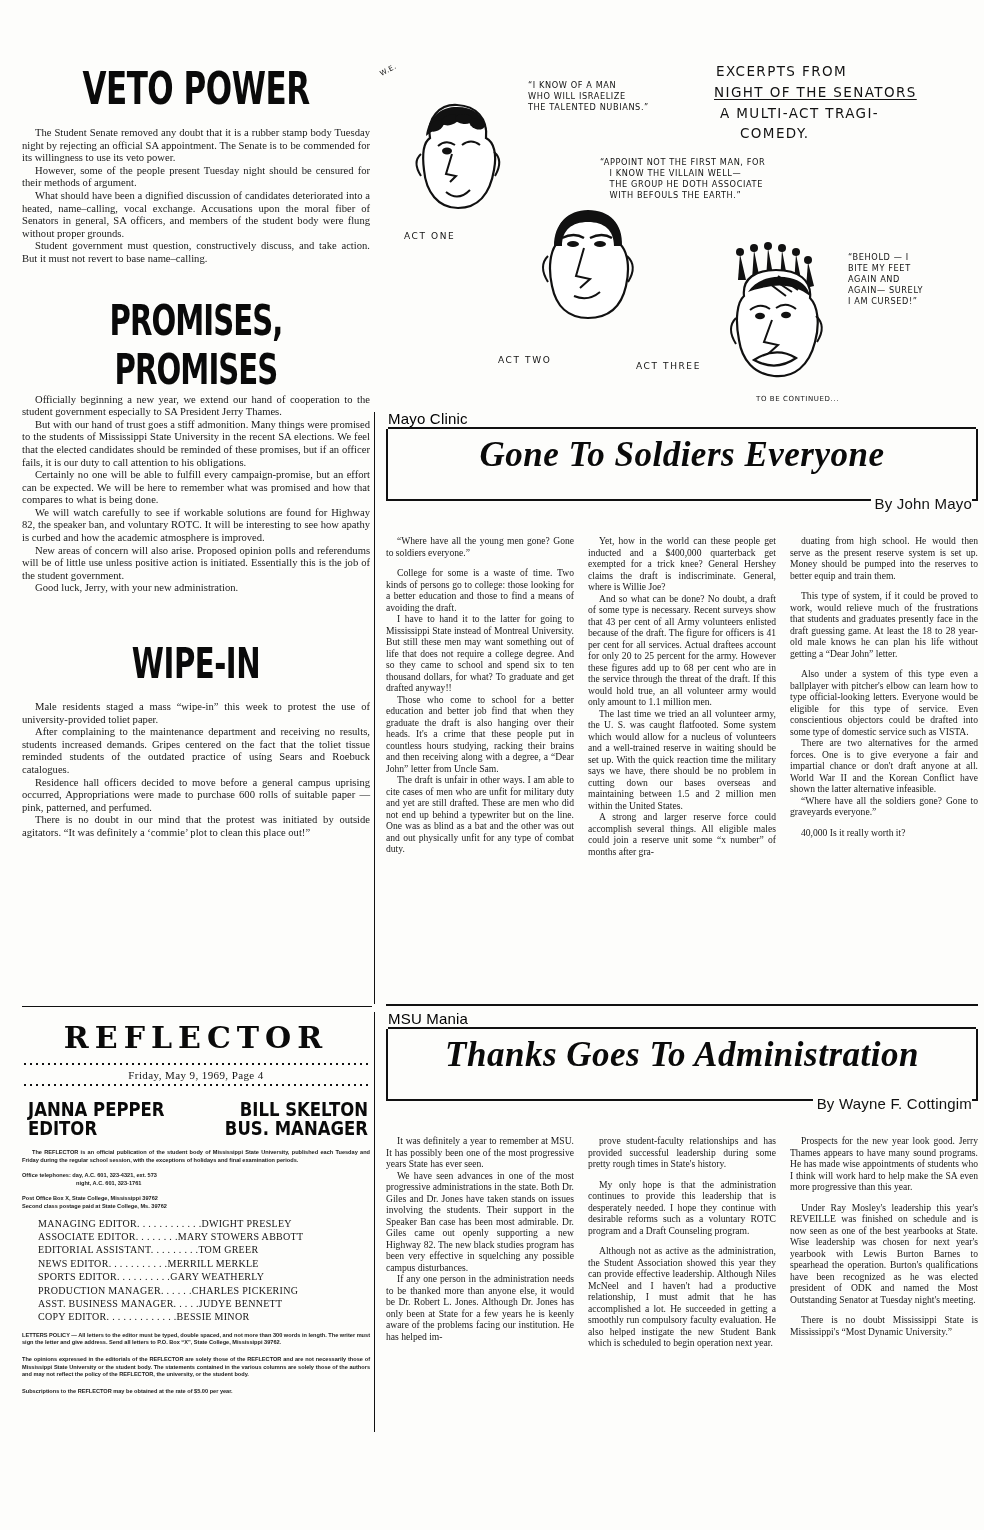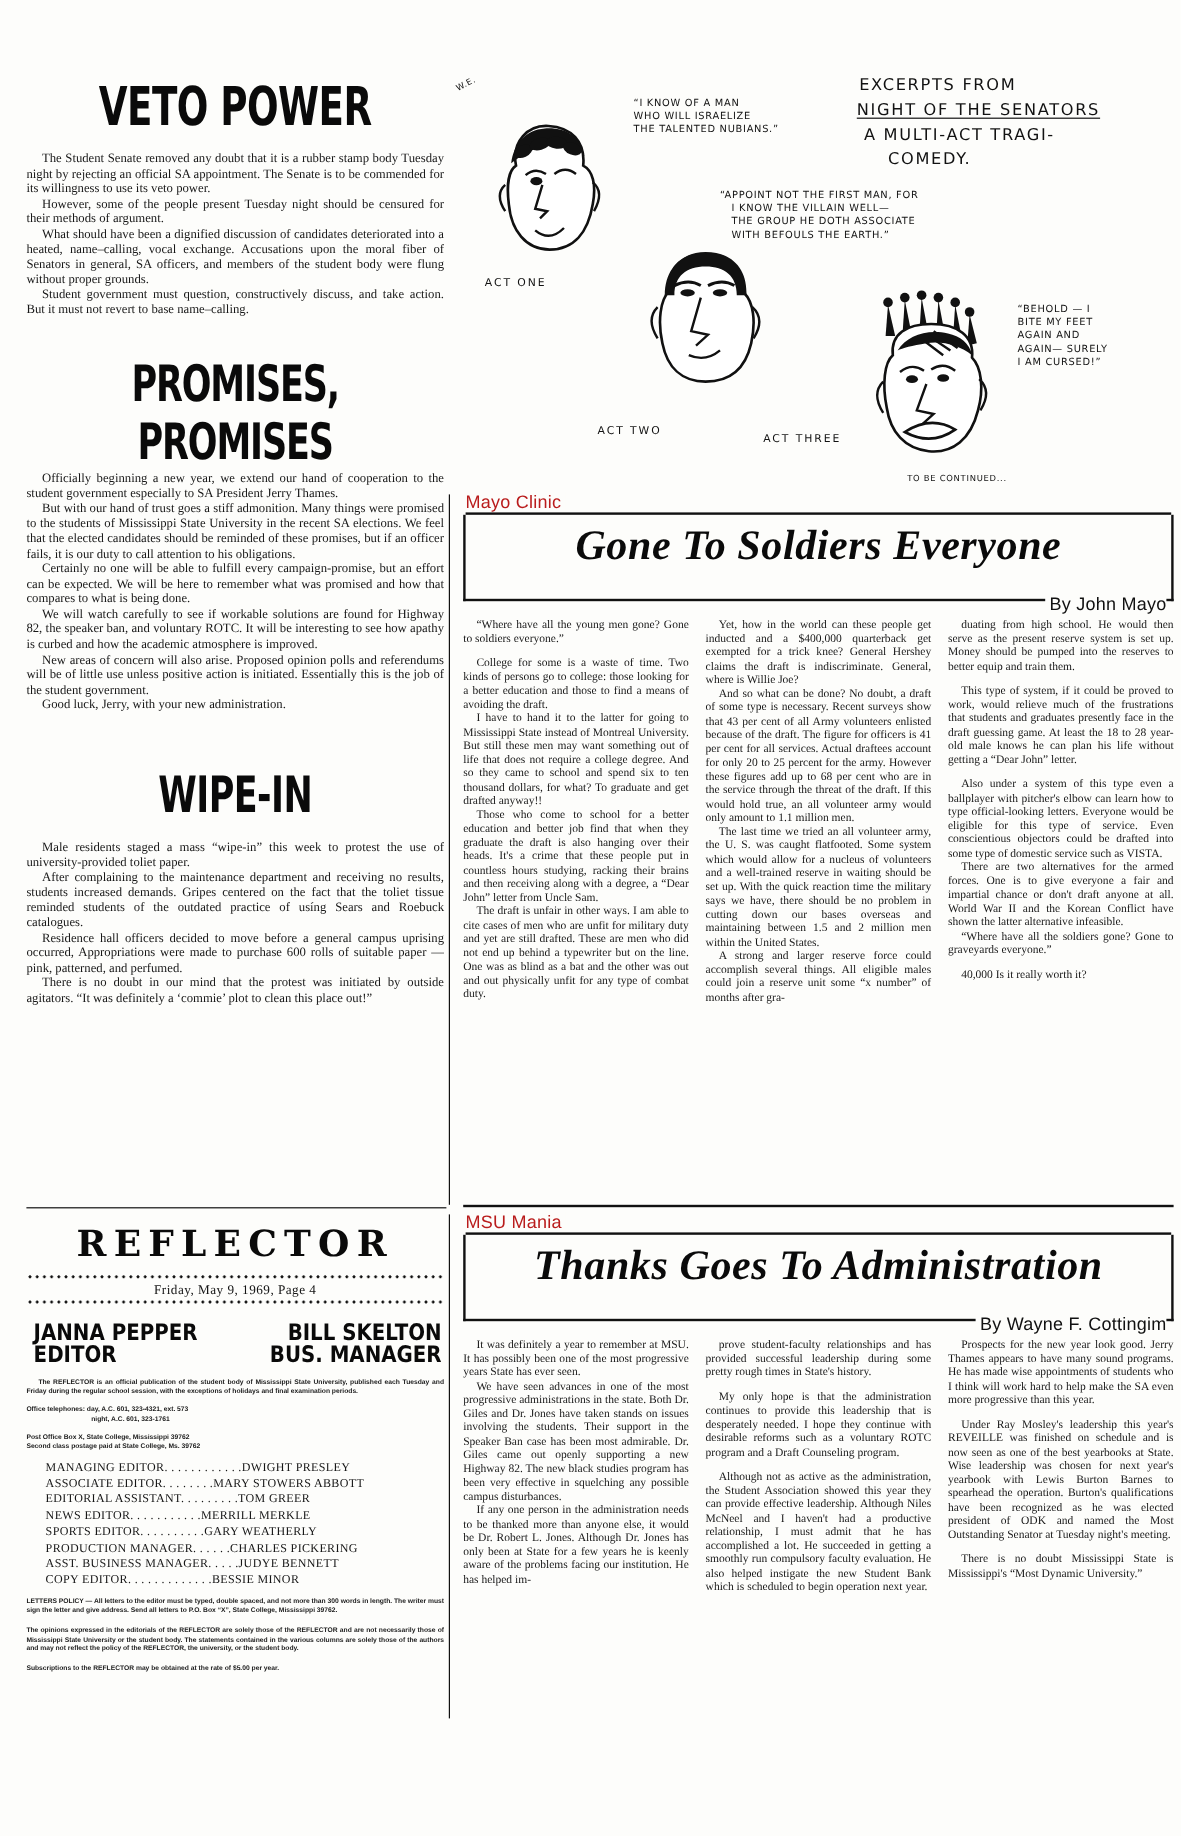--- a/index.html
+++ b/index.html
@@ -178,21 +178,21 @@
   #mayo-article { top: 412px; }
   #msu-article  { top: 1012px; }
 
   .kicker-row {
     position: relative;
     height: 17px;
   }
   .kicker {
     font-family: "Liberation Sans", sans-serif;
     font-size: 15px;
-    color: #b91c1c;
+    color: #000000;
     position: absolute;
     left: 2px;
     top: -2px;
     background: #fdfdfb;
     padding-right: 3px;
     letter-spacing: 0.2px;
   }
   .head-box {
     border: 2.2px solid #111;
     border-top: none;
@@ -236,20 +236,21 @@
     display: flex;
     gap: 14px;
     margin-top: 14px;
   }
   .col {
     width: 188px;
     font-size: 9.6px;
     line-height: 11.5px;
     text-align: justify;
     color: #181818;
+    margin-top: 20px;
   }
   .col p { margin: 0 0 0 0; text-indent: 11px; }
   .col p.gap { margin-top: 9px; }
   .col p.nogap { margin-top: 0; }
 
   
   #bottom-rule {
     position: absolute;
     left: 386px;
     top: 1004px;

